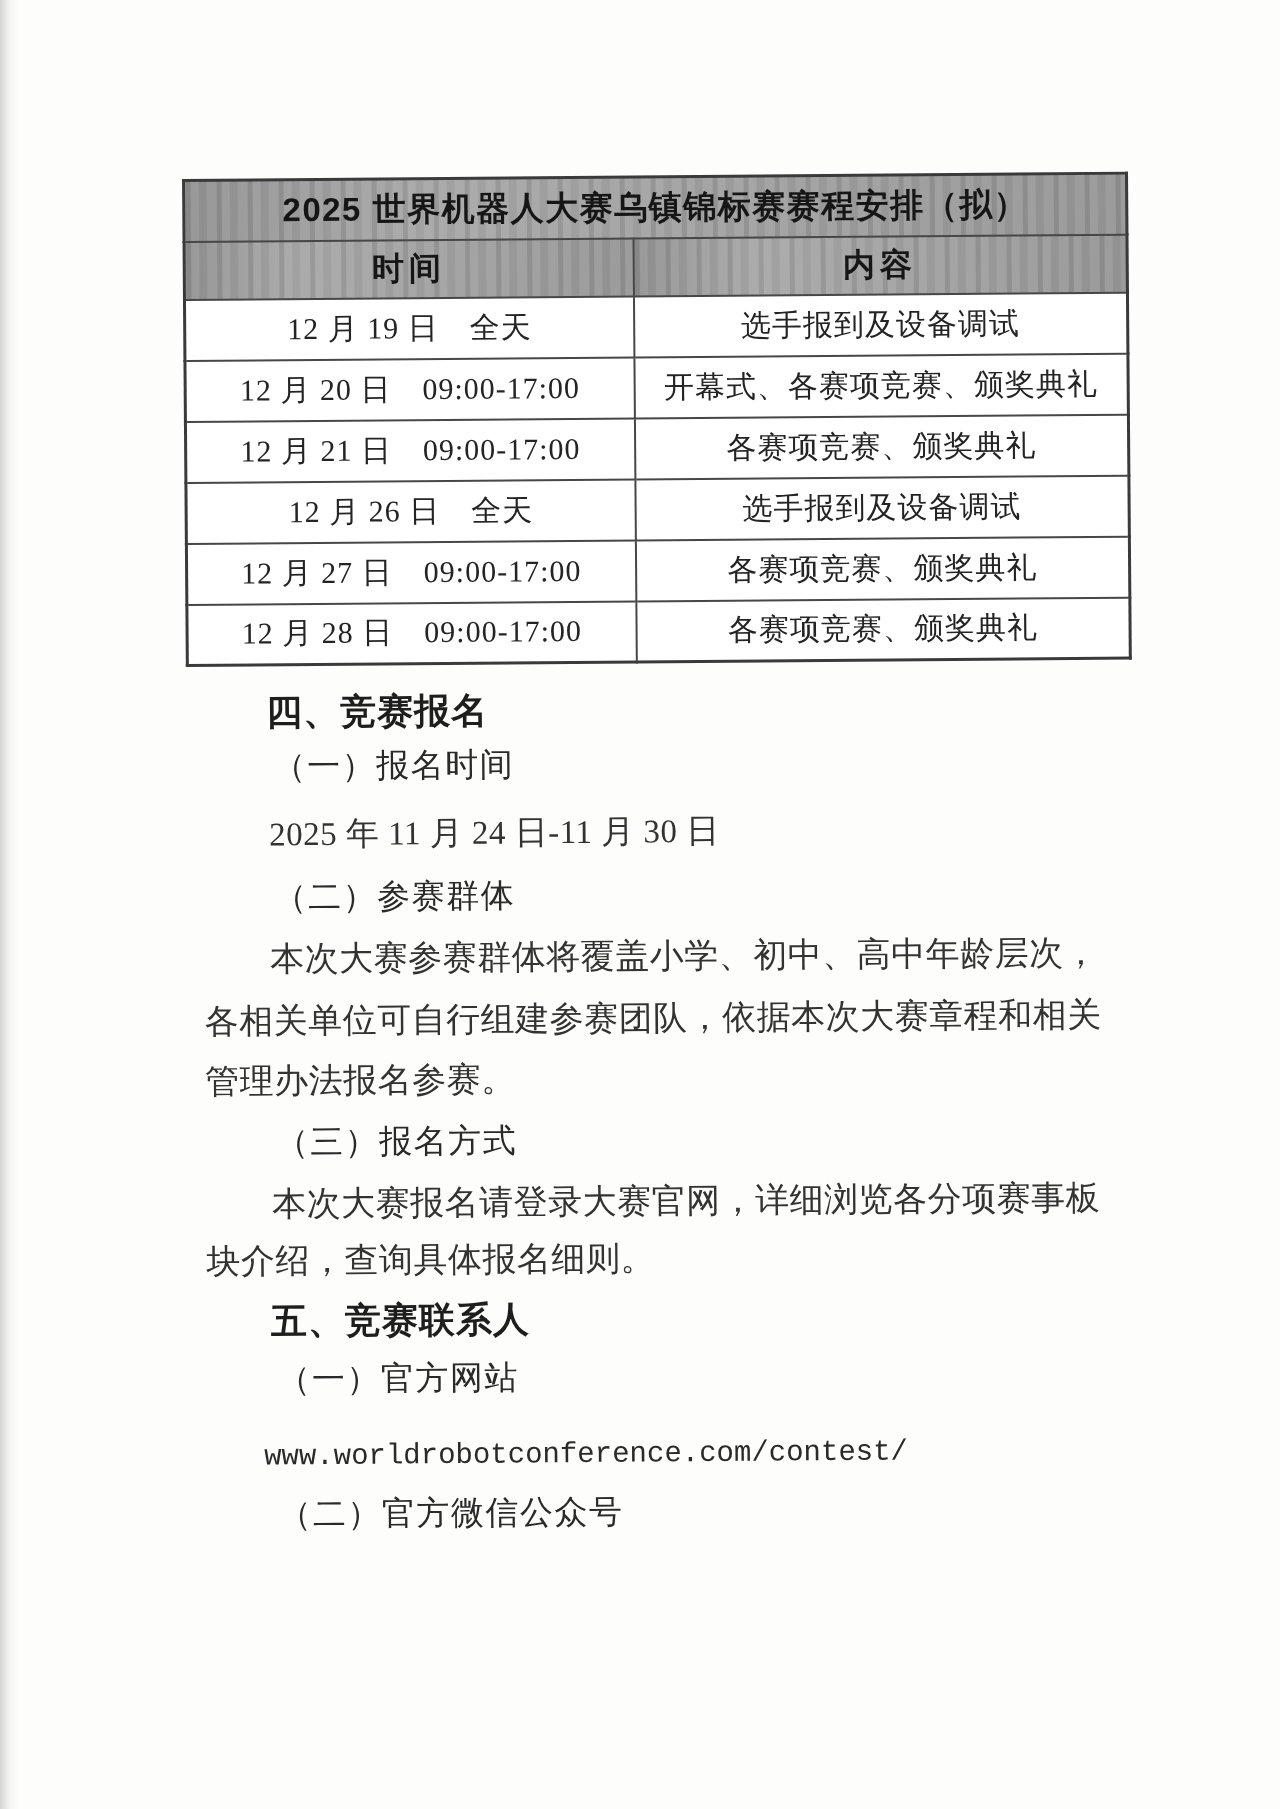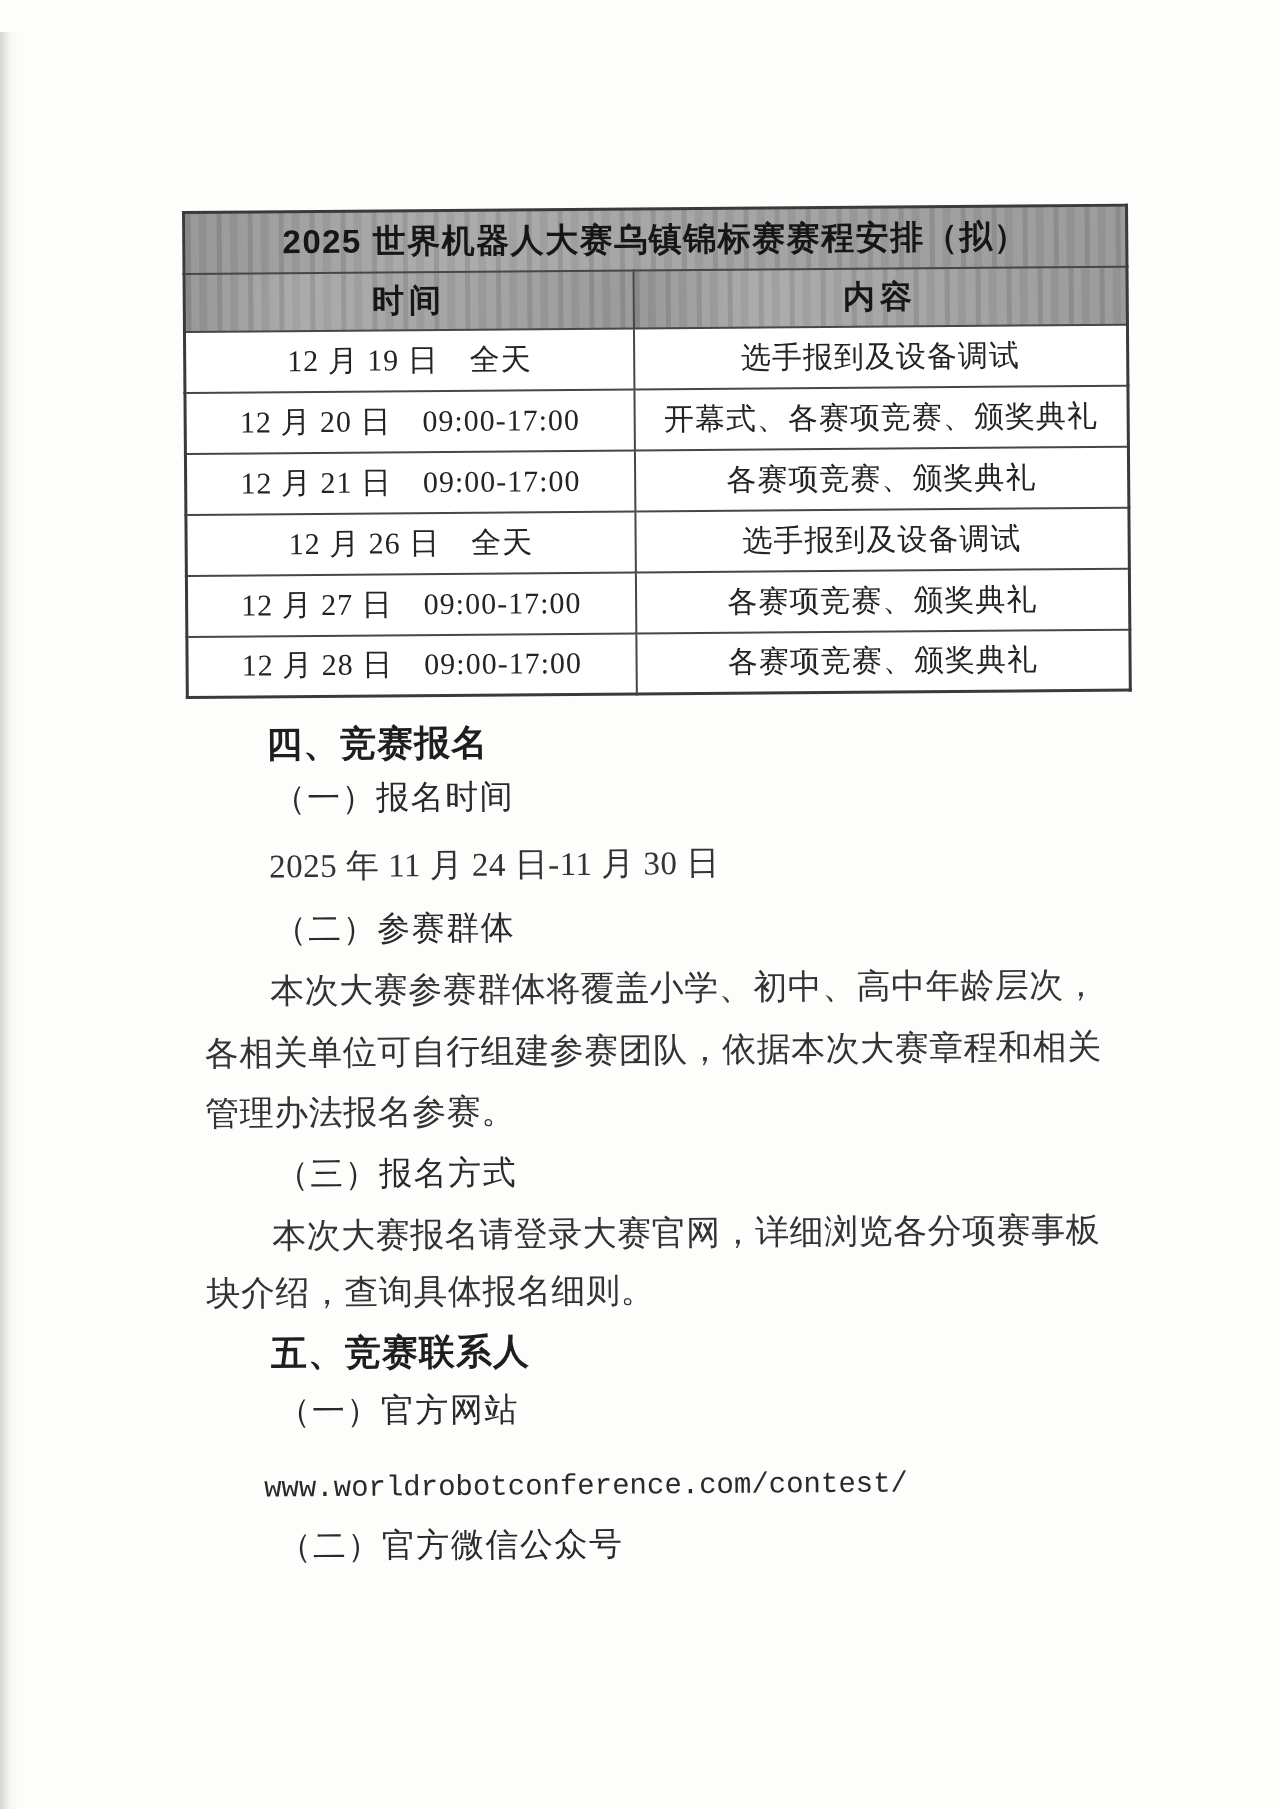--- a/index.html
+++ b/index.html
@@ -4,21 +4,21 @@
 <style>
   * { margin:0; padding:0; box-sizing:border-box; }
   html,body { width:1280px; height:1809px; }
   body {
     position:relative;
     background:#fdfdfc;
     font-family:"Liberation Serif", serif;
     color:#2f2f2f;
     overflow:hidden;
   }
-  .page { position:absolute; inset:0;margin-top:32px; }
+  .page { position:absolute; inset:0; }
   
   .left-edge {
     position:absolute; left:0; top:0; width:18px; height:100%;
     background:linear-gradient(90deg, rgba(180,180,176,0.55), rgba(220,220,216,0.25) 55%, rgba(255,255,255,0));
     pointer-events:none;
   }
   
   .tilt {
     position:absolute; inset:0;
     transform:rotate(-0.45deg);

